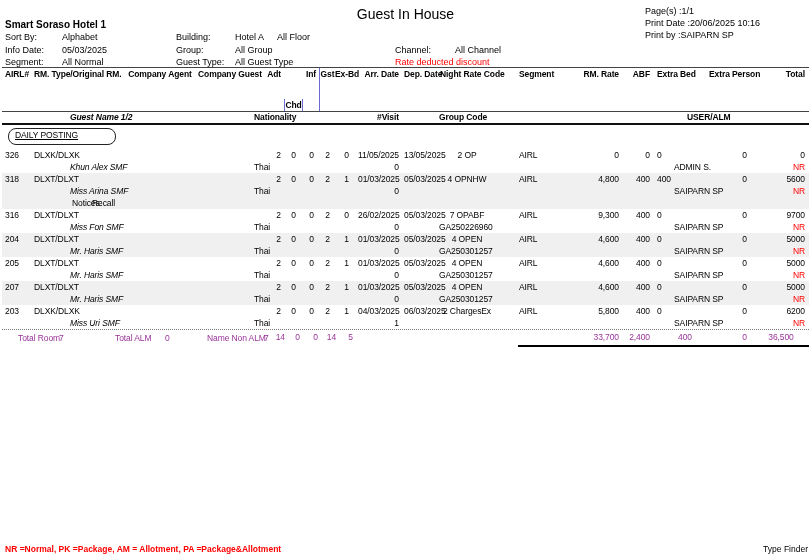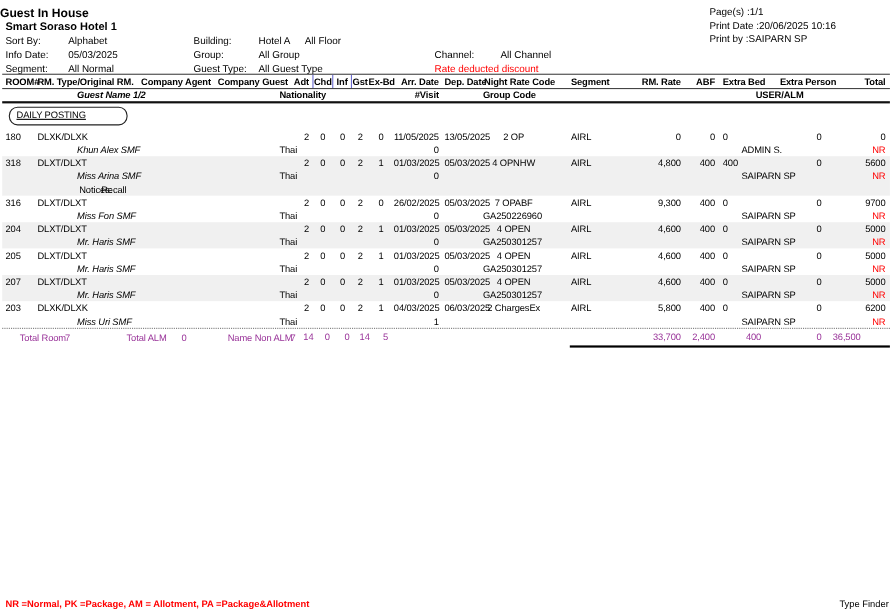--- a/index.html
+++ b/index.html
@@ -10,21 +10,21 @@
   }
   html,body{margin:0;padding:0;background:#fff;}
   .page{
     position:relative;width:811px;height:559px;background:#fff;color:#000;
     font-family:"Liberation Sans","DejaVu Sans",sans-serif;font-size:9px;
     overflow:hidden;
   }
   
   .top{position:relative;height:67px;}
   .abs{position:absolute;white-space:nowrap;}
-  .title{left:0;right:0;top:6px;text-align:left;font-weight:bold;font-size:11px;}
+  .title{left:0;right:0;top:6px;text-align:center;font-weight:normal;font-size:14px;}
   .hotel{left:5px;top:19px;font-weight:bold;font-size:10px;}
   .pr1{left:645px;top:6px;}
   .pr2{left:645px;top:18px;}
   .pr3{left:645px;top:30px;}
   .red{color:var(--red);}
   
   .tbl{margin-left:2px;width:807px;font-size:8.5px;letter-spacing:-0.1px;}
   .gl1{display:grid;grid-template-columns:32px 92px 68px 72px 18px 19px 17px 15px 23px 44px 38px 54px 60px 66px 32px 44px 61px 52px;}
   .gl2{display:grid;grid-template-columns:250px 106px 44px 152px 203px 52px;}
   .gt {display:grid;grid-template-columns:268px 18px 19px 17px 15px 23px 192px 66px 32px 44px 61px 52px;}
@@ -37,21 +37,21 @@
   .c-agent,.c-cguest,.c-chd,.c-inf,.c-gst,.c-exbd,.c-rate{text-align:center;}
   .c-adt{text-align:right;padding-right:3px;}
   .c-arr{text-align:right;padding-right:3px;}
   .c-dep{padding-left:2px;}
   .c-seg{padding-left:25px;}
   .c-rmrate{text-align:right;padding-right:1px;}
   .c-abf{text-align:right;padding-right:2px;}
   .c-xbed{padding-left:5px;}
   .c-xper{text-align:right;padding-right:10px;}
   .c-totalcol{text-align:right;padding-right:4px;}
-  .h-chd{border-left:1px solid var(--boxpurple);border-right:1px solid var(--boxpurple);}
+  .h-chd{border-left:1px solid var(--boxpurple);border-right:1px solid var(--boxpurple);margin-top:31px;}
   .h-inf{border-right:1px solid var(--boxpurple);}
   .c-gname{padding-left:68px;font-style:italic;}
   .c-nat{padding-left:2px;}
   .c-visit{text-align:right;padding-right:3px;}
   .c-gcode{padding-left:37px;}
   .c-user{padding-left:120px;}
   .h-user{padding-left:133px;}
   .c-alm{text-align:right;padding-right:4px;color:var(--red);}
   
   .stampwrap{height:21px;padding-top:3px;}
@@ -68,21 +68,21 @@
   .totals{position:relative;border-top:1px dotted #777;color:var(--purple);height:18px;}
   .totals .cell{line-height:14px;}
   .t-label{position:relative;}
   .t-label .abs{top:1px;}
   .t-chd,.t-inf,.t-gst,.t-exbd{text-align:center;}
   .t-adt{text-align:right;padding-right:3px;}
   .t-rmrate{text-align:right;padding-right:1px;}
   .t-abf{text-align:right;padding-right:2px;}
   .t-xbed{text-align:right;padding-right:4px;}
   .t-xper{text-align:right;padding-right:10px;}
-  .t-total{text-align:left;padding-right:4px;}
+  .t-total{text-align:center;padding-right:4px;}
   .t-underline{position:absolute;left:516px;width:291px;top:15px;border-top:2px solid #000;}
   
   .legend{left:5px;top:544px;font-weight:bold;font-size:8.5px;color:var(--red);}
   .brand{right:3px;top:544px;font-size:8.5px;}
 </style>
 </head>
 <body>
 
 <div class="page">
 
@@ -109,21 +109,21 @@
     <span class="abs" style="left:5px;top:57px">Segment:</span>
     <span class="abs" style="left:62px;top:57px">All Normal</span>
     <span class="abs" style="left:176px;top:57px">Guest Type:</span>
     <span class="abs" style="left:235px;top:57px">All Guest Type</span>
     <span class="abs red" style="left:395px;top:57px">Rate deducted discount</span>
   </div>
 
   <div class="tbl">
 
     <div class="gl1 thead-l1">
-      <div class="cell c-room">ROOM#</div>
+      <div class="cell c-room">AIRL#</div>
       <div class="cell">RM. Type/Original RM.</div>
       <div class="cell c-agent">Company Agent</div>
       <div class="cell c-cguest">Company Guest</div>
       <div class="cell c-adt">Adt</div>
       <div class="cell c-chd h-chd">Chd</div>
       <div class="cell c-inf h-inf">Inf</div>
       <div class="cell c-gst">Gst</div>
       <div class="cell c-exbd">Ex-Bd</div>
       <div class="cell c-arr">Arr. Date</div>
       <div class="cell c-dep">Dep. Date</div>
@@ -145,21 +145,21 @@
       <div class="cell"></div>
     </div>
 
     <div class="stampwrap">
       <span class="stamp">DAILY POSTING</span>
     </div>
 
     <div>
         <div class="guest">
     <div class="gl1">
-      <div class="cell c-room">180</div>
+      <div class="cell c-room">326</div>
       <div class="cell">DLXK/DLXK</div>
       <div class="cell c-agent"></div>
       <div class="cell c-cguest"></div>
       <div class="cell c-adt">2</div>
       <div class="cell c-chd">0</div>
       <div class="cell c-inf">0</div>
       <div class="cell c-gst">2</div>
       <div class="cell c-exbd">0</div>
       <div class="cell c-arr">11/05/2025</div>
       <div class="cell c-dep">13/05/2025</div>

